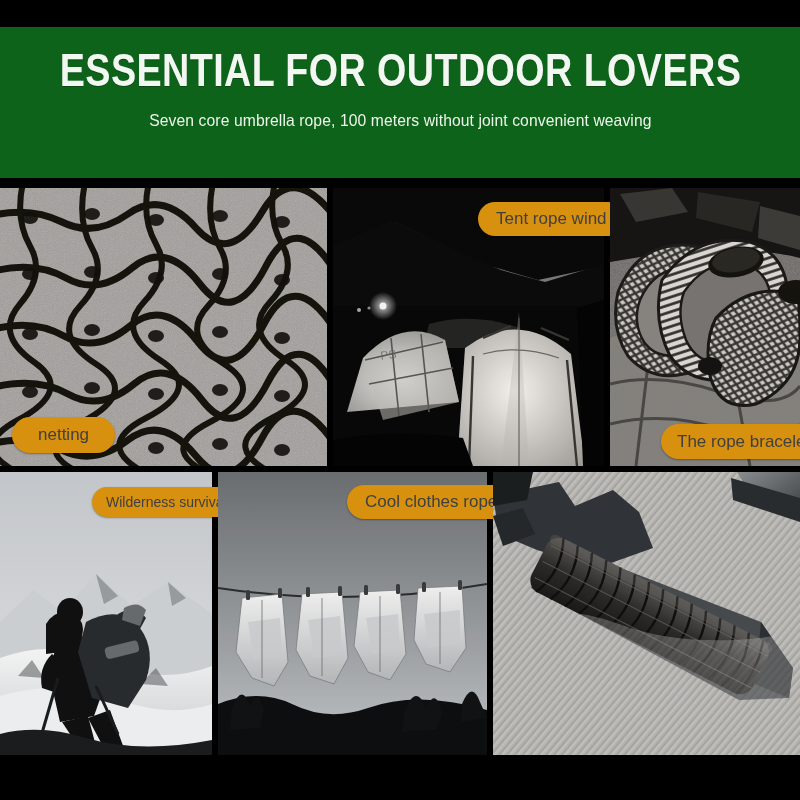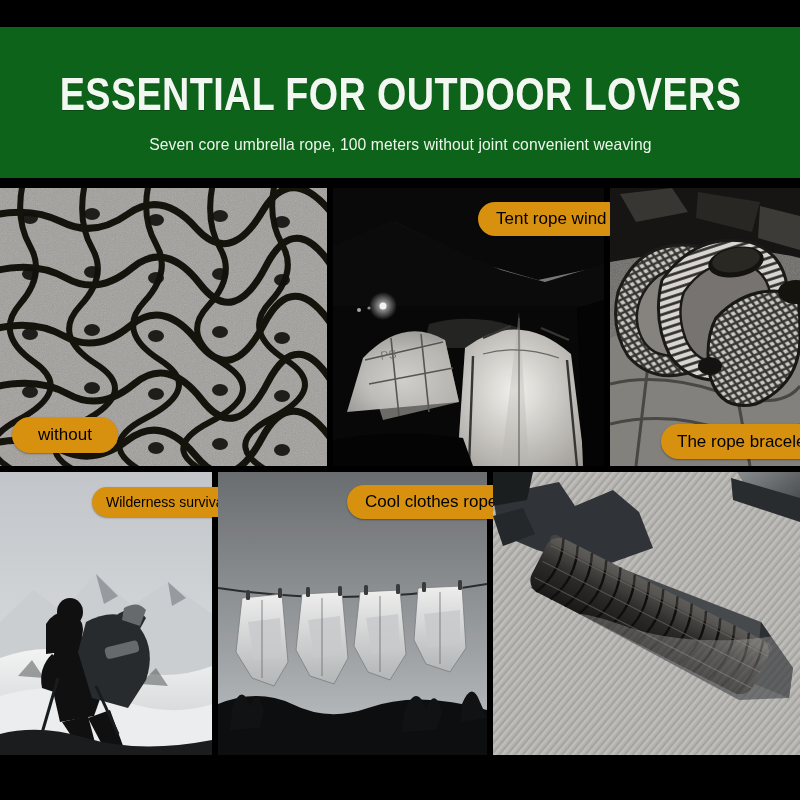--- a/index.html
+++ b/index.html
@@ -2,21 +2,21 @@
 <html><head>
 <meta charset="utf-8">
 <style>
   html,body{margin:0;padding:0;background:#000;}
   body{width:800px;height:800px;overflow:hidden;font-family:"Liberation Sans",sans-serif;}
   #page{position:relative;width:800px;height:800px;background:#000;}
 
   
   .header{position:absolute;left:0;top:27px;width:800px;height:151px;
           background:#0d6319;display:flex;flex-direction:column;
-          align-items:center;justify-content:center;}
+          align-items:center;justify-content:flex-start;}
   .headline{margin-top:17px;color:#f2f7f1;font-size:46px;line-height:52px;
             font-weight:800;letter-spacing:0.5px;white-space:nowrap;
             transform:scaleX(0.82);transform-origin:center top;
             font-family:"Liberation Sans",sans-serif;
             text-shadow:0 1px 0 rgba(0,0,0,.25);}
   .subhead{margin-top:14px;color:#eef5ec;font-size:16.5px;line-height:20px;
            font-weight:400;white-space:nowrap;letter-spacing:.1px;
            transform:scaleX(0.95);transform-origin:center top;}
 
   
@@ -26,21 +26,21 @@
   
   #cell-netting {left:0px;   top:188px; width:327px; height:278px;}
   #cell-tent    {left:333px; top:188px; width:271px; height:278px;}
   #cell-bracelet{left:610px; top:188px; width:190px; height:278px;}
   
   #cell-wild    {left:0px;   top:472px; width:212px; height:283px;}
   #cell-clothes {left:218px; top:472px; width:269px; height:283px;}
   #cell-handle  {left:493px; top:472px; width:307px; height:283px;}
 
   
-  .pill{position:absolute;background:#d8900f;color:#000000;
+  .pill{position:absolute;background:#d8900f;color:#404040;
         border-radius:999px;display:flex;align-items:center;
         justify-content:center;white-space:nowrap;
         font-family:"Liberation Sans",sans-serif;font-weight:400;
         box-shadow:0 1px 2px rgba(0,0,0,.35);}
 
   #pill-netting {left:12px;  top:417px; height:36px; padding:0 26px; font-size:17px;}
   #pill-tent    {left:478px; top:202px; height:34px; padding:0 18px; font-size:17px;}
   #pill-bracelet{left:661px; top:424px; height:35px; padding:0 16px; font-size:17px;}
   #pill-wild    {left:92px;  top:487px; height:30px; padding:0 14px; font-size:14px;}
   #pill-clothes {left:347px; top:485px; height:34px; padding:0 18px; font-size:17px;}
@@ -109,21 +109,21 @@
         <ellipse cx="282" cy="208" rx="8" ry="6"></ellipse>
         <ellipse cx="30" cy="258" rx="8" ry="6"></ellipse>
           <ellipse cx="92" cy="254" rx="8" ry="6"></ellipse>
         <ellipse cx="156" cy="260" rx="8" ry="6"></ellipse>
           <ellipse cx="220" cy="256" rx="8" ry="6"></ellipse>
         <ellipse cx="282" cy="262" rx="8" ry="6"></ellipse>
       </g>
       <rect width="327" height="278" fill="#000" opacity="0.06"></rect>
     </svg>
   </div>
-  <div class="pill" id="pill-netting">without</div>
+  <div class="pill" id="pill-netting">netting</div>
 
   <div class="cell" id="cell-tent">
     <svg viewBox="0 0 271 278" preserveAspectRatio="none">
       <defs>
         <linearGradient id="sky" x1="0" y1="0" x2="0" y2="1">
           <stop offset="0" stop-color="#1d1d1d"></stop>
             <stop offset="0.45" stop-color="#6f6f6f"></stop>
           <stop offset="1" stop-color="#8d8d8d"></stop>
         </linearGradient>
         <radialGradient id="tentglow1" cx="0.5" cy="0.6" r="0.7">

